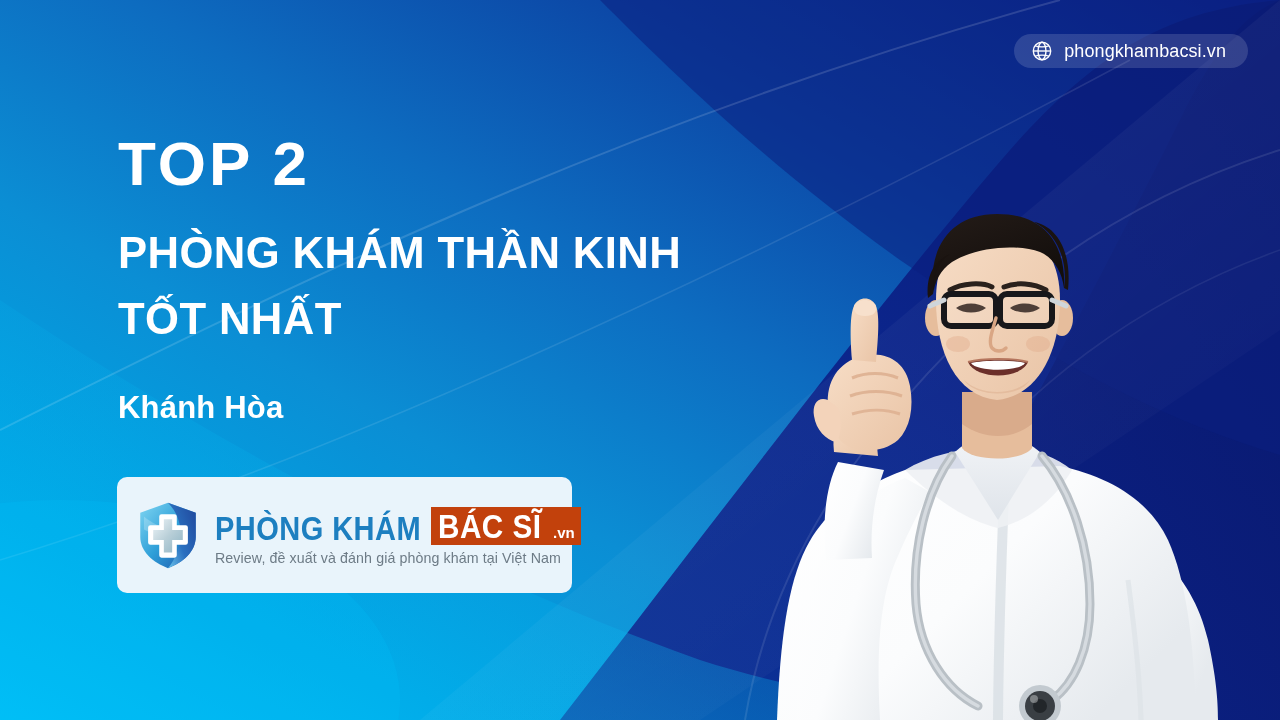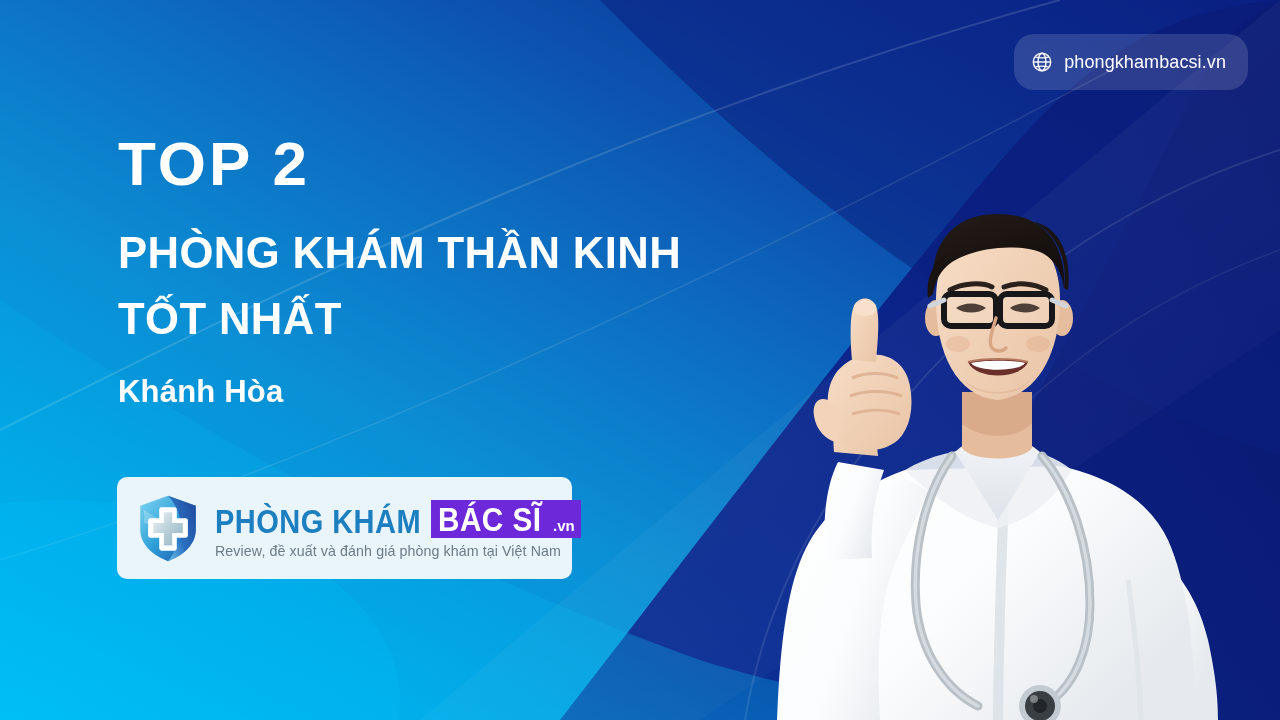--- a/index.html
+++ b/index.html
@@ -25,21 +25,21 @@
     width: 1280px;
     height: 720px;
     display: block;
   }
 
   
   .url-badge {
     position: absolute;
     top: 34px;
     right: 32px;
-    height: 56px;
+    height: 34px;
     display: flex;
     align-items: center;
     gap: 11px;
     padding: 0 22px 0 17px;
     border-radius: 20px;
     background: rgba(255,255,255,0.14);
     box-sizing: border-box;
   }
   .url-badge .globe { width: 22px; height: 22px; display: block; }
   .url-badge .url-text {
@@ -76,31 +76,31 @@
     white-space: nowrap;
     transform: scaleX(0.97);
     transform-origin: left center;
   }
   .hl-main + .hl-main { margin-top: 10px; }
   .hl-sub {
     color: #ffffff;
     font-size: 31px;
     font-weight: bold;
     letter-spacing: .2px;
-    margin: 26px 0 0 0;
+    margin: 42px 0 0 0;
     white-space: nowrap;
   }
 
   
   .logo-card {
     position: absolute;
     left: 117px;
     top: 477px;
     width: 455px;
-    height: 102px;
+    height: 116px;
     background: #e9f4fb;
     border-radius: 10px;
     display: flex;
     align-items: center;
     box-sizing: border-box;
     padding: 0 10px 0 14px;
   }
   .logo-shield { width: 74px; height: 74px; flex: 0 0 74px; display: block; }
   .logo-text { margin-left: 10px; flex: 1 1 auto; }
   .logo-wordmark {
@@ -112,21 +112,21 @@
     color: #1d7fc0;
     font-size: 33px;
     font-weight: bold;
     letter-spacing: .5px;
     line-height: 1;
     transform: scaleX(0.88);
     transform-origin: left bottom;
     white-space: nowrap;
   }
   .lw-box {
-    background: #6d28d9;
+    background: #c2410c;
     height: 38px;
     display: flex;
     align-items: flex-end;
     padding: 0 6px 2px 7px;
     margin-left: -18px;
     box-sizing: border-box;
   }
   .lw-bacsi {
     color: #ffffff;
     font-size: 33px;

